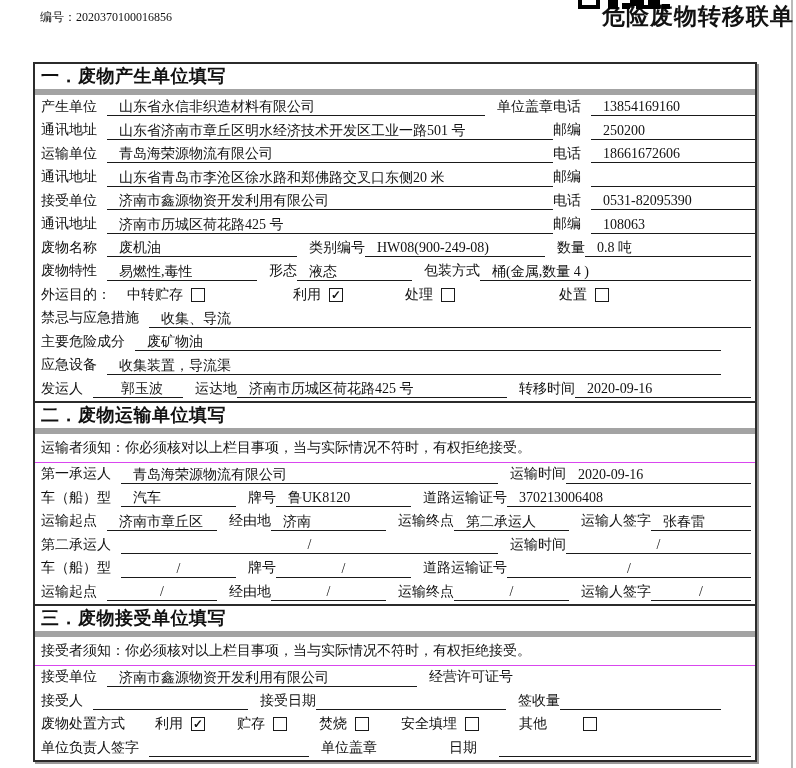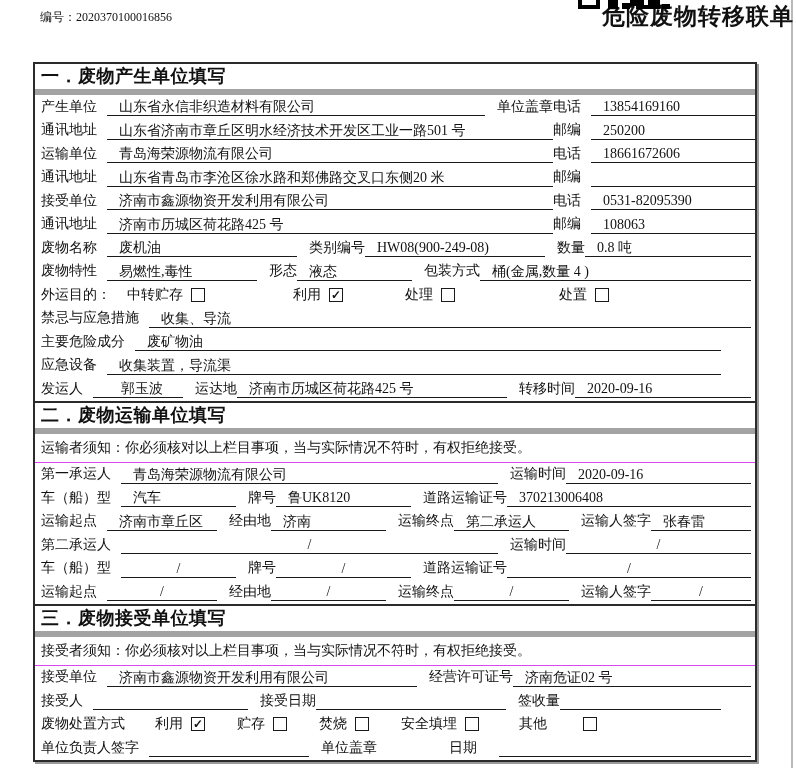--- a/index.html
+++ b/index.html
@@ -246,21 +246,20 @@
   </div>
 
   <div class="sec">
     <div class="sec-header">三．废物接受单位填写</div>
     <div class="notice">接受者须知：你必须核对以上栏目事项，当与实际情况不符时，有权拒绝接受。</div>
 
     <div class="row">
       <span class="lbl">接受单位</span>
       <span class="ul w310">济南市鑫源物资开发利用有限公司</span>
       <span class="lbl ml12">经营许可证号</span>
-      <span class="ul fx">济南危证02 号</span>
     </div>
 
     <div class="row">
       <span class="lbl">接受人</span>
       <span class="ul w155"></span>
       <span class="lbl ml12">接受日期</span>
       <span class="ul w190"></span>
       <span class="lbl ml12">签收量</span>
       <span class="ul fx mr30"></span>
     </div>

